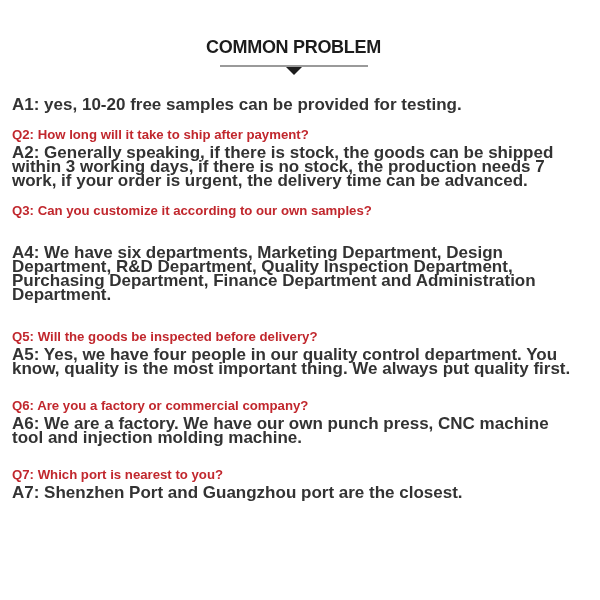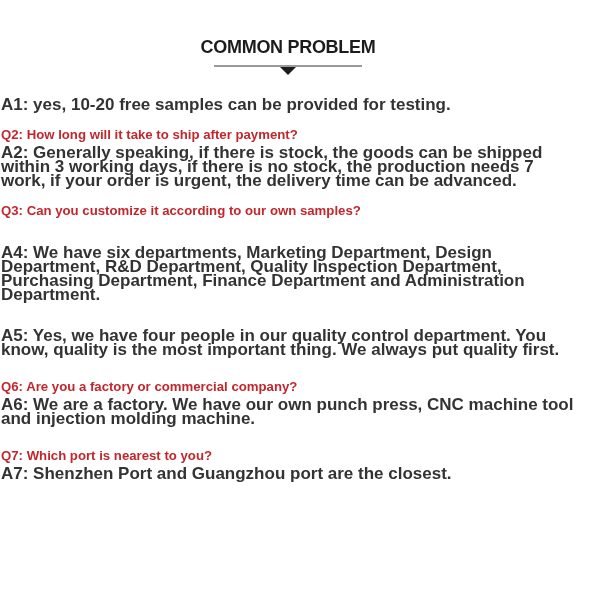--- a/index.html
+++ b/index.html
@@ -10,21 +10,21 @@
   body {
     width: 600px;
     height: 600px;
     font-family: "Liberation Sans", sans-serif;
     overflow: hidden;
   }
   .page {
     box-sizing: border-box;
     width: 600px;
     height: 600px;
-    padding: 36px 25px 0 1px;
+    padding: 36px 25px 0 12px;
     background: #ffffff;
   }
   header {
     text-align: center;
   }
   h1.page-title {
     margin: 0;
     font-size: 18px;
     line-height: 22px;
     font-weight: 700;
@@ -110,20 +110,21 @@
 
   <section class="faq-item">
     <p class="question">Q3: Can you customize it according to our own samples?</p>
   </section>
 
   <section class="faq-item">
     <p class="answer">A4: We have six departments, Marketing Department, Design Department, R&amp;D Department, Quality Inspection Department, Purchasing Department, Finance Department and Administration Department.</p>
   </section>
 
   <section class="faq-item">
+    <p class="question">Q5: Will the goods be inspected before delivery?</p>
     <p class="answer">A5: Yes, we have four people in our quality control department. You know, quality is the most important thing. We always put quality first.</p>
   </section>
 
   <section class="faq-item">
     <p class="question">Q6: Are you a factory or commercial company?</p>
     <p class="answer">A6: We are a factory. We have our own punch press, CNC machine tool and injection molding machine.</p>
   </section>
 
   <section class="faq-item">
     <p class="question">Q7: Which port is nearest to you?</p>

